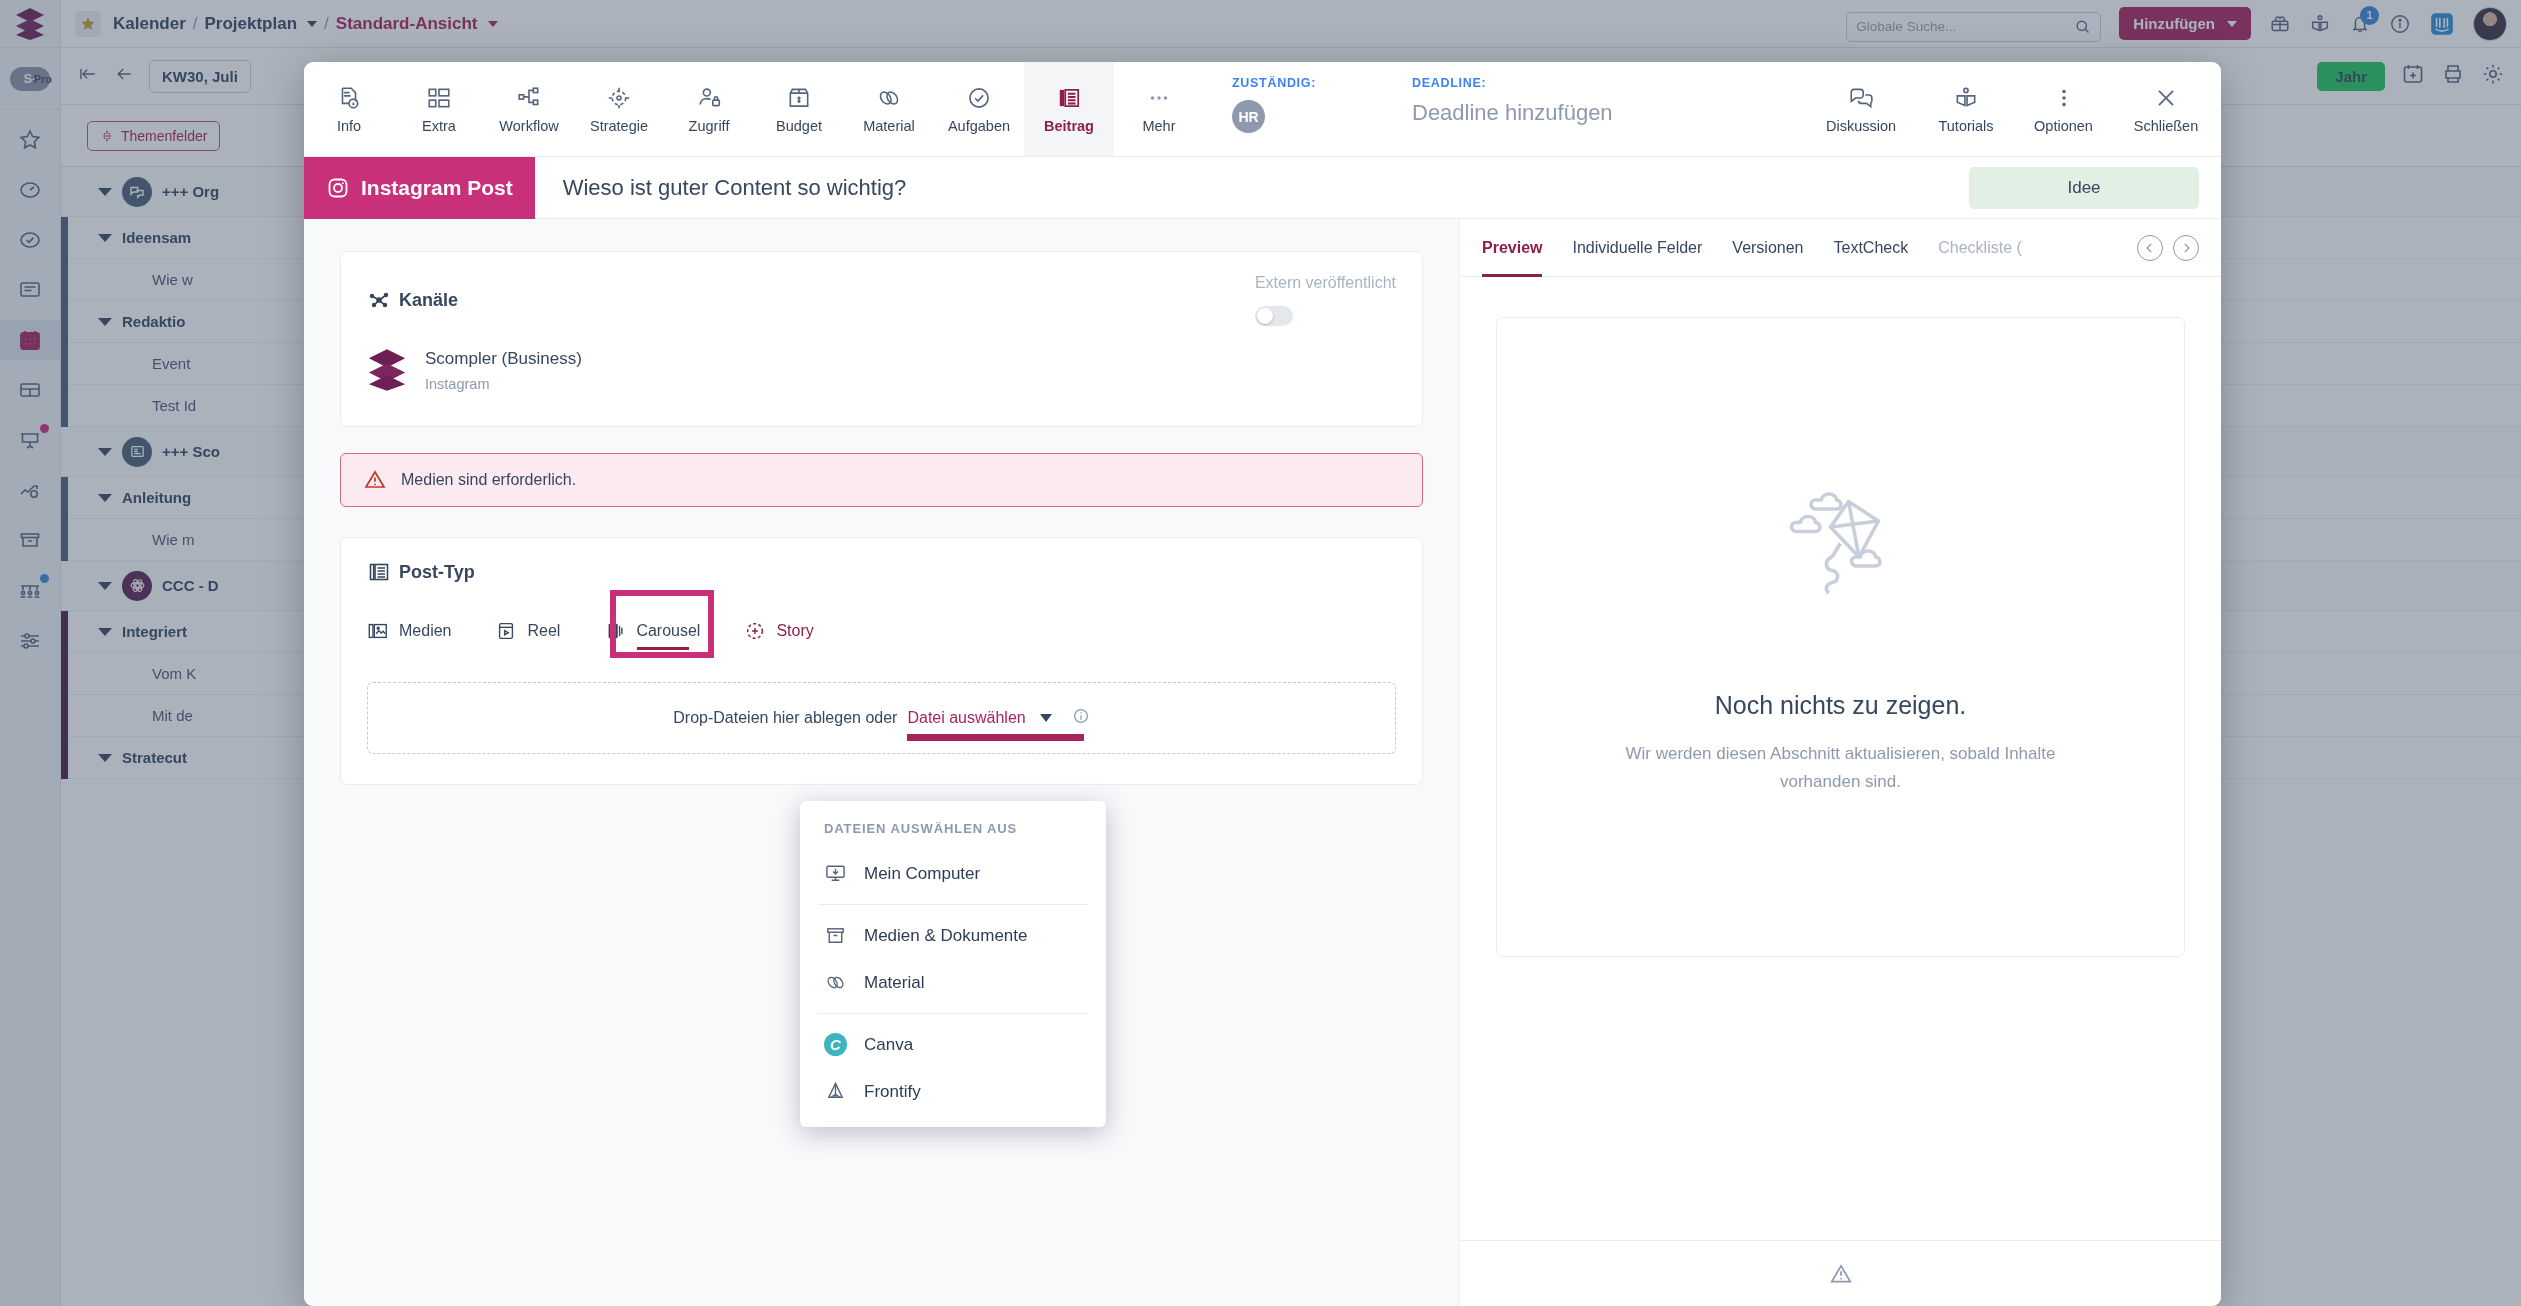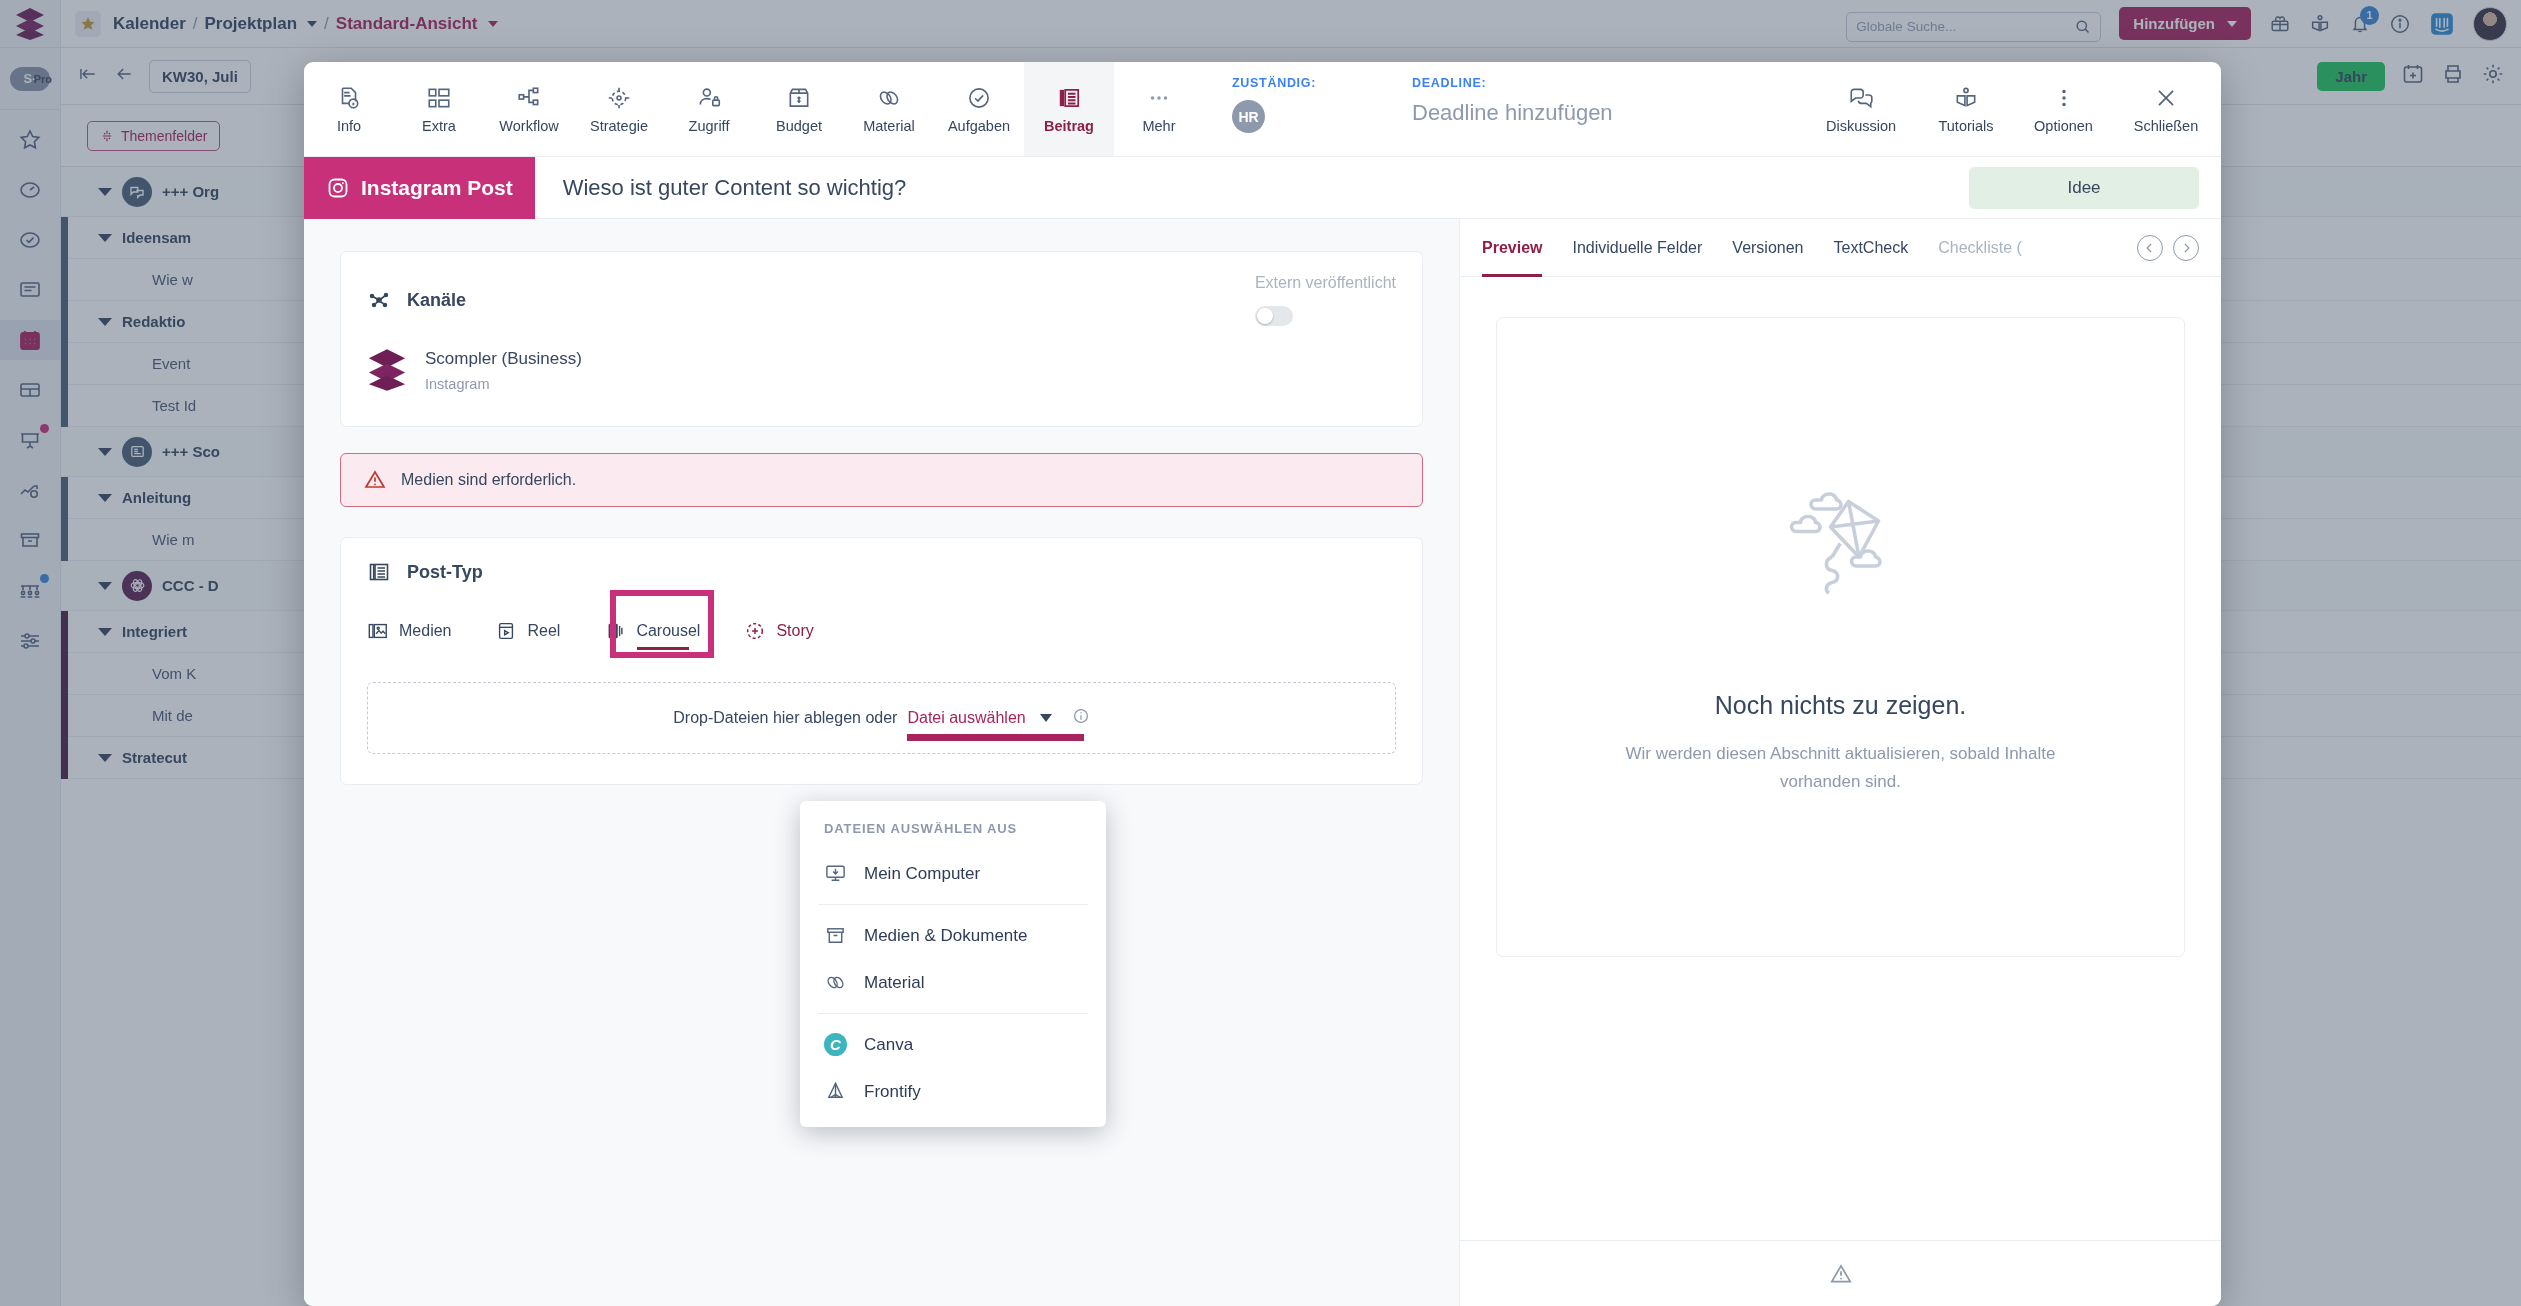--- a/index.html
+++ b/index.html
@@ -139,21 +139,21 @@
   .idee-pill {
     margin-left: auto; margin-right: 22px; background: #e2efe4; color: #36475f;
     width: 230px; height: 42px; border-radius: 5px; display:flex; align-items:center; justify-content:center; font-size: 17px;
   }
 
   
   .modal-body { flex: 1; display: flex; min-height: 0; }
   .left-pane { width: 1155px; background: #f8f9fb; padding: 32px 36px; overflow: hidden; position: relative;}
   .card { background: #fff; border: 1px solid #e9ecf1; border-radius: 7px; }
   .card-head { display:flex; align-items:center; padding: 22px 26px 0 26px; }
-  .card-title { font-size: 18px; color: #36475f; font-weight: 600; margin-left: 16px;}
+  .card-title { font-size: 18px; color: #36475f; font-weight: 600; margin-left: 8px;}
   .toggle-wrap { margin-left:auto; display:flex; align-items:flex-start; gap: 14px; flex-direction: column;}
   .toggle-label { font-size: 16px; color: #aab3c1;}
   .toggle {
     width: 38px; height: 20px; border-radius: 11px; background: #e4e7ec; position: relative;
   }
   .toggle::after { content:''; position:absolute; left: 2px; top: 2px; width: 16px; height: 16px; border-radius: 50%; background: #fff; box-shadow: 0 1px 2px rgba(0,0,0,.25);}
   .channel-row { display:flex; align-items:center; gap: 18px; padding: 22px 26px 34px 26px; }
   .channel-name { font-size: 17px; color: #36475f; }
   .channel-sub { font-size: 14.5px; color: #8e99ad; margin-top: 7px;}
 

